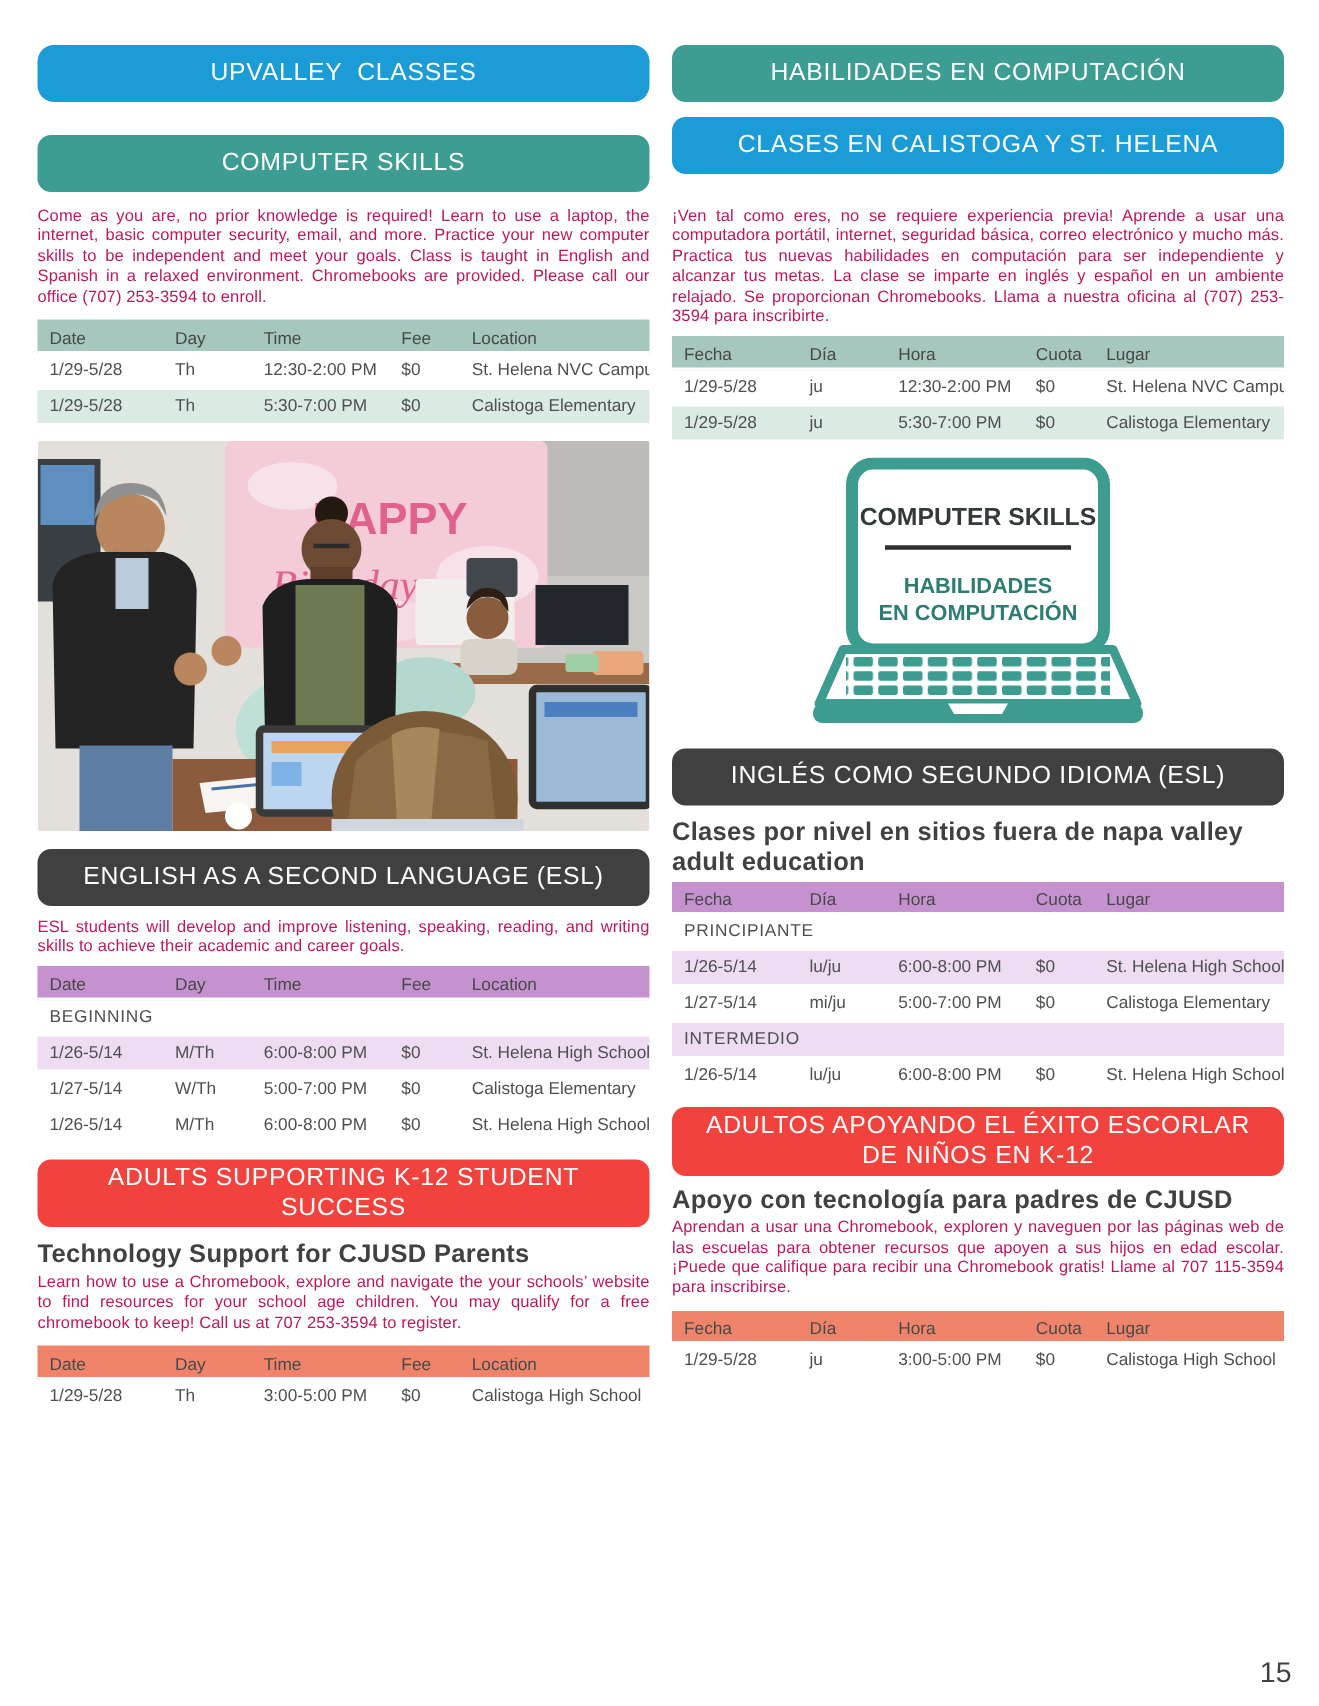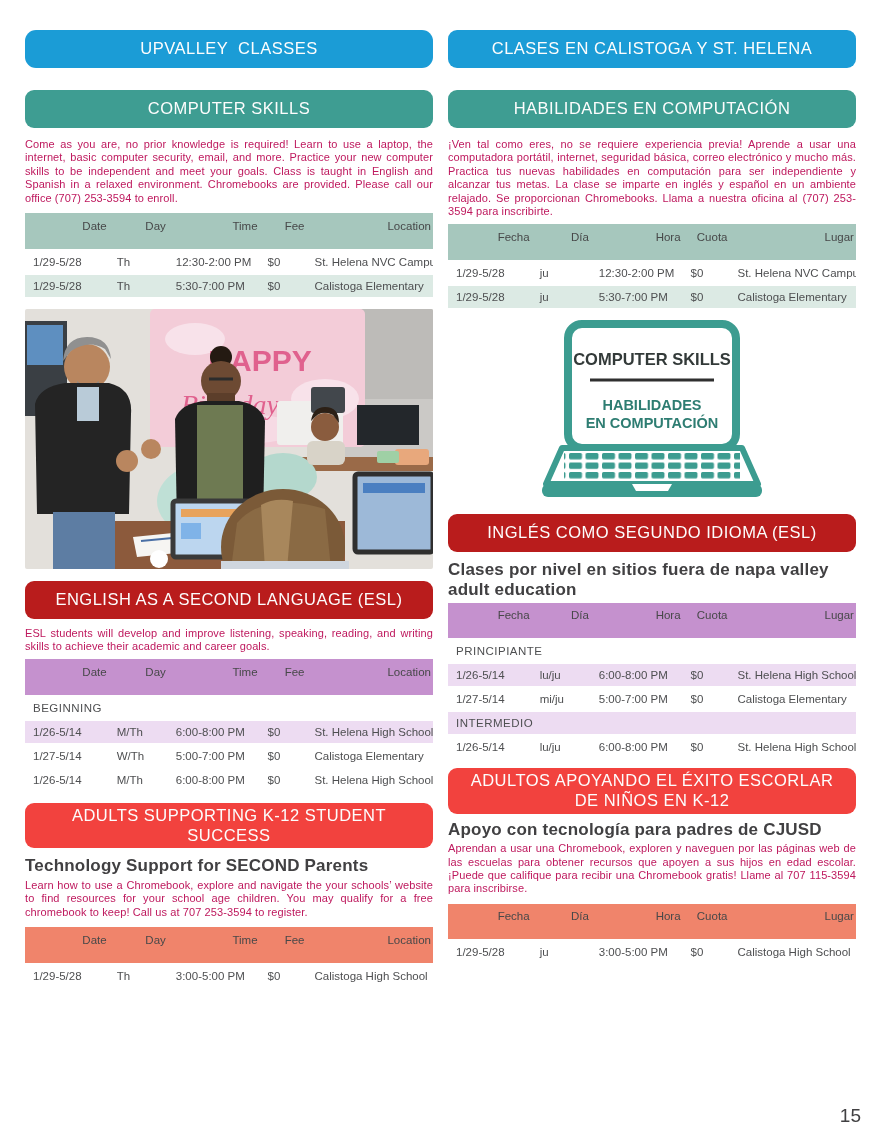--- a/index.html
+++ b/index.html
@@ -15,41 +15,41 @@
   .col { width: 408px; flex: 0 0 408px; }
 
   .banner {
     border-radius: 9px; color: #fdfdfd; text-align: center;
     display: flex; align-items: center; justify-content: center;
     font-size: 16.5px; letter-spacing: .5px; min-height: 38px;
     line-height: 1.2; padding: 3px 14px;
   }
   .banner.blue   { background: #1b9cd6; }
   .banner.teal   { background: #3e9d92; }
-  .banner.purple { background: #b91c1c; }
+  .banner.purple { background: #404040; }
   .banner.red    { background: #f2423e; }
   .banner.wordspace { word-spacing: 5px; border-radius: 11px; }
 
   .mb22 { margin-bottom: 22px; } .mb12 { margin-bottom: 12px; }
   .mb10 { margin-bottom: 10px; } .mb8 { margin-bottom: 8px; }
   .mb6  { margin-bottom: 6px; }  .mb2 { margin-bottom: 2px; }
 
   p.body {
     text-align: justify; font-size: 11px; line-height: 1.22;
     color: #be185d; letter-spacing: .1px;
   }
   h2.subhead {
     font-size: 17px; color: #414042; line-height: 1.2;
     letter-spacing: .2px; font-weight: 700;
   }
 
   .dtable { font-size: 11.5px; color: #4e4f51; width: 100%; }
   .trow { display: grid; grid-template-columns: 20.5% 14.5% 22.5% 11.5% 31%; border-bottom: 2px solid #fff; background:#fff; }
   .tcell { padding: 5px 2px 5px 8px; white-space: nowrap; overflow: hidden; }
-  .thead .tcell { padding-top: 6.5px; padding-bottom: 17px; color: #474849; text-align: right; }
+  .thead .tcell { padding-top: 6.5px; padding-bottom: 2px; color: #474849; }
   .tsection .tcell { grid-column: 1 / -1; letter-spacing: .5px; }
   .theme-sage .thead   { background: #a6c7bd; }
   .theme-sage .tint    { background: #dceae4; }
   .theme-purple .thead { background: #c591ce; }
   .theme-purple .tint  { background: #eddcf2; }
   .theme-salmon .thead { background: #f0846b; }
 
   .photo-wrap { width: 408px; height: 260px; border-radius: 2px; overflow: hidden; }
   .laptop-wrap { display: flex; justify-content: center; }
 
@@ -195,43 +195,43 @@
           <div class="trow">
             <div class="tcell">1/26-5/14</div>
             <div class="tcell">M/Th</div>
             <div class="tcell">6:00-8:00 PM</div>
             <div class="tcell">$0</div>
             <div class="tcell">St. Helena High School Rm 105</div>
           </div>
         </div>
 
       <div class="banner red mb8">ADULTS SUPPORTING K-12 STUDENT SUCCESS</div>
-      <h2 class="subhead mb2">Technology Support for SECOND Parents</h2>
+      <h2 class="subhead mb2">Technology Support for CJUSD Parents</h2>
       <p class="body mb8">Learn how to use a Chromebook, explore and navigate the your schools’ website to find resources for your school age children.  You may qualify for a free chromebook to keep! Call us at 707 253-3594 to register.</p>
       <div class="dtable theme-salmon">
           <div class="trow thead">
             <div class="tcell">Date</div>
             <div class="tcell">Day</div>
             <div class="tcell">Time</div>
             <div class="tcell">Fee</div>
             <div class="tcell">Location</div>
           </div>
           <div class="trow">
             <div class="tcell">1/29-5/28</div>
             <div class="tcell">Th</div>
             <div class="tcell">3:00-5:00 PM</div>
             <div class="tcell">$0</div>
             <div class="tcell">Calistoga High School</div>
           </div>
         </div>
     </div>
 
     <div class="col">
+      <div class="banner teal mb10">HABILIDADES EN COMPUTACIÓN</div>
       <div class="banner blue mb22">CLASES EN CALISTOGA Y ST. HELENA</div>
-      <div class="banner teal mb10">HABILIDADES EN COMPUTACIÓN</div>
       <p class="body mb6">¡Ven tal como eres, no se requiere experiencia previa! Aprende a usar una computadora portátil, internet, seguridad básica, correo electrónico y mucho más. Practica tus nuevas habilidades en computación para ser independiente y alcanzar tus metas. La clase se imparte en inglés y español en un ambiente relajado. Se proporcionan Chromebooks. Llama a nuestra oficina al (707) 253-3594 para inscribirte.</p>
       <div class="dtable theme-sage mb10">
           <div class="trow thead">
             <div class="tcell">Fecha</div>
             <div class="tcell">Día</div>
             <div class="tcell">Hora</div>
             <div class="tcell">Cuota</div>
             <div class="tcell">Lugar</div>
           </div>
           <div class="trow">

